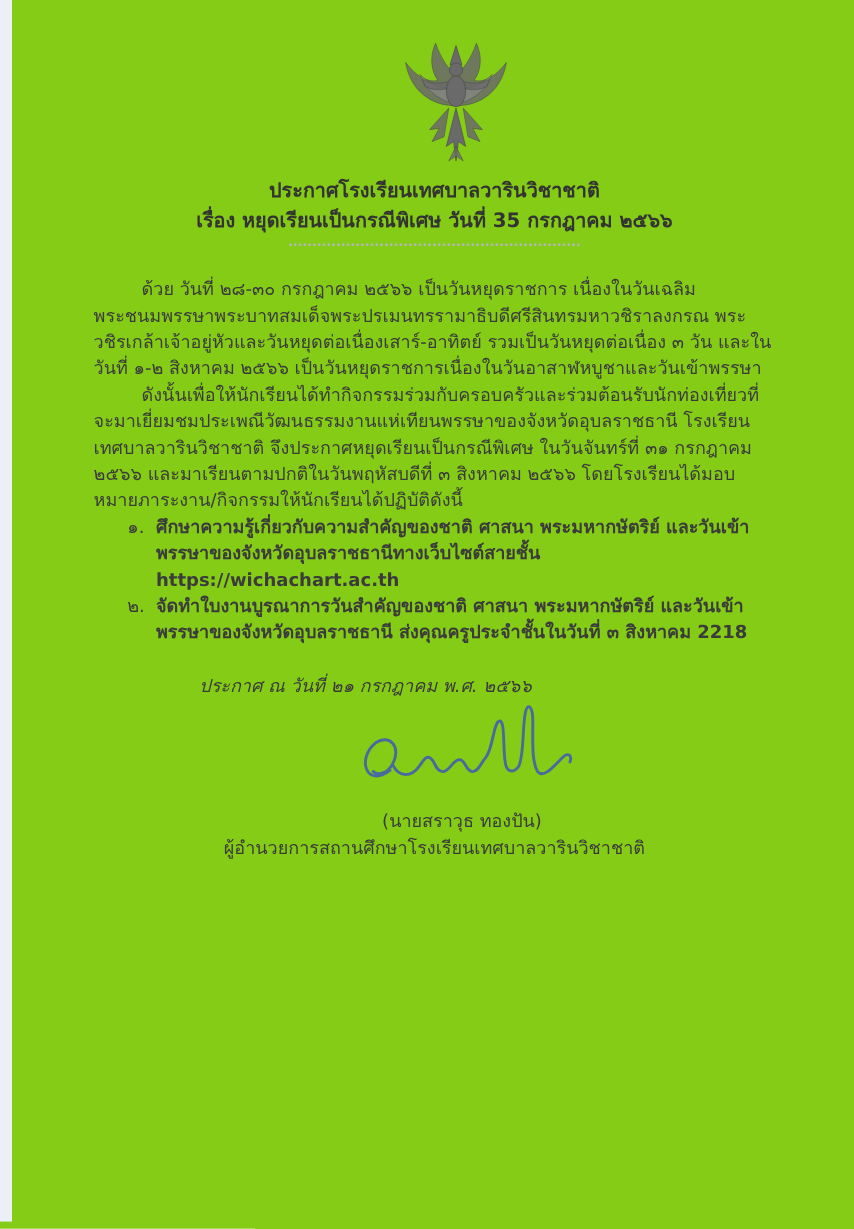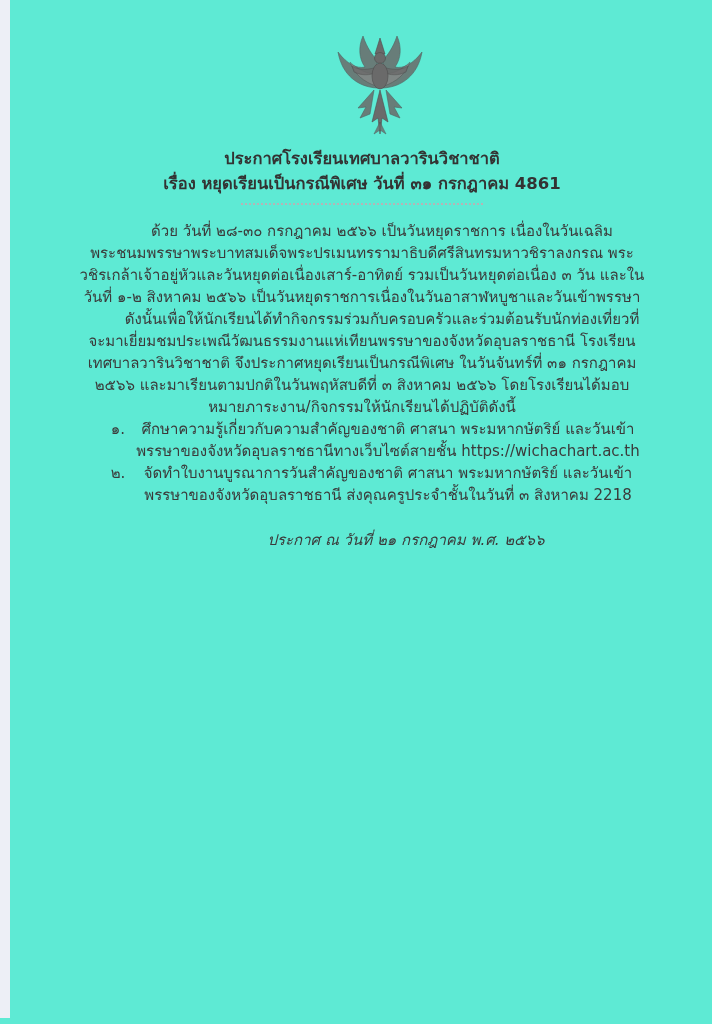--- a/index.html
+++ b/index.html
@@ -5,44 +5,44 @@
   html, body { margin:0; padding:0; }
   body {
     width:712px; height:1024px;
     background:#ffffff;
     font-family:"DejaVu Sans","Liberation Sans",sans-serif;
     color:#3b3b3b;
     -webkit-font-smoothing:antialiased;
   }
   .page {
     position:relative; width:712px; height:1024px;
-    background:#5eead4; overflow:hidden;
+    background:#84cc16; overflow:hidden;
   }
   .scan-edge {
     position:absolute; left:0; top:0; width:10px; height:1018px;
     background:#edeff6;
   }
   .emblem {
     position:absolute; left:330px; top:30px; width:100px; height:112px;
   }
   .doc {
     position:absolute; left:78px; top:146px; width:568px;
     font-size:15px; line-height:22px;
   }
   .title-block { text-align:center; }
   .title-line { font-weight:600; color:#333; font-size:16.5px; line-height:25px; margin:0; }
   .dotted-sep {
     width:242px; height:0; margin:7px auto 0;
     border-bottom:2px dotted #b5b5b5;
   }
-  .body-text { margin-top:15px;text-align:center; }
+  .body-text { margin-top:25px; }
   .para { margin:0; text-indent:40px; }
   .list-item { display:flex; margin:0 0 0 28px; }
   .list-num { width:24px; flex:0 0 24px; }
-  .list-text { flex:1; }
+  .list-text { flex:1;font-weight:bold; }
   .date-line { margin:23px 0 0 88px;font-style:italic; }
   .sig-block { text-align:center; margin-top:4px; }
   .sig-svg-wrap { height:86px; position:relative; }
   .sig-svg { position:absolute; left:217px; top:0; }
   .sig-name { margin:0 0 0 46px; line-height:23px; }
   .sig-pos  { margin:0; line-height:23px; }
 </style>
 </head>
 <body>
 
@@ -72,35 +72,49 @@
 
         <path d="M50,60 L42,92 L48,88 L50,104 L52,88 L58,92 Z"></path>
         <path d="M50,92 L44,104 L50,100 L56,104 Z" opacity="0.8"></path>
       </g>
     </svg>
   </div>
 
   <div class="doc">
     <div class="title-block">
       <p class="title-line">ประกาศโรงเรียนเทศบาลวารินวิชาชาติ</p>
-      <p class="title-line">เรื่อง  หยุดเรียนเป็นกรณีพิเศษ วันที่ ๓๑ กรกฎาคม 4861</p>
+      <p class="title-line">เรื่อง  หยุดเรียนเป็นกรณีพิเศษ วันที่ 35 กรกฎาคม ๒๕๖๖</p>
       <div class="dotted-sep"></div>
     </div>
 
     <div class="body-text">
       <p class="para">ด้วย  วันที่ ๒๘-๓๐ กรกฎาคม ๒๕๖๖ เป็นวันหยุดราชการ เนื่องในวันเฉลิมพระชนมพรรษาพระบาทสมเด็จพระปรเมนทรรามาธิบดีศรีสินทรมหาวชิราลงกรณ พระวชิรเกล้าเจ้าอยู่หัวและวันหยุดต่อเนื่องเสาร์-อาทิตย์ รวมเป็นวันหยุดต่อเนื่อง ๓ วัน และในวันที่ ๑-๒ สิงหาคม ๒๕๖๖ เป็นวันหยุดราชการเนื่องในวันอาสาฬหบูชาและวันเข้าพรรษา</p>
       <p class="para">ดังนั้นเพื่อให้นักเรียนได้ทำกิจกรรมร่วมกับครอบครัวและร่วมต้อนรับนักท่องเที่ยวที่จะมาเยี่ยมชมประเพณีวัฒนธรรมงานแห่เทียนพรรษาของจังหวัดอุบลราชธานี  โรงเรียนเทศบาลวารินวิชาชาติ จึงประกาศหยุดเรียนเป็นกรณีพิเศษ ในวันจันทร์ที่ ๓๑ กรกฎาคม ๒๕๖๖ และมาเรียนตามปกติในวันพฤหัสบดีที่ ๓ สิงหาคม ๒๕๖๖ โดยโรงเรียนได้มอบหมายภาระงาน/กิจกรรมให้นักเรียนได้ปฏิบัติดังนี้</p>
 
       <div class="list-item">
         <span class="list-num">๑.</span>
         <span class="list-text">ศึกษาความรู้เกี่ยวกับความสำคัญของชาติ ศาสนา พระมหากษัตริย์ และวันเข้าพรรษาของจังหวัดอุบลราชธานีทางเว็บไซต์สายชั้น https://wichachart.ac.th</span>
       </div>
       <div class="list-item">
         <span class="list-num">๒.</span>
         <span class="list-text">จัดทำใบงานบูรณาการวันสำคัญของชาติ ศาสนา พระมหากษัตริย์ และวันเข้าพรรษาของจังหวัดอุบลราชธานี ส่งคุณครูประจำชั้นในวันที่ ๓ สิงหาคม 2218</span>
       </div>
 
 
       <p class="date-line">ประกาศ ณ วันที่ ๒๑  กรกฎาคม พ.ศ. ๒๕๖๖</p>
     </div>
 
+    <div class="sig-block">
+      <div class="sig-svg-wrap">
+        <svg class="sig-svg" width="190" height="90" viewBox="0 0 190 90" xmlns="http://www.w3.org/2000/svg">
+          <path d="M30,55 C10,70 2,45 18,32 C30,24 40,36 32,50 C28,57 20,60 16,56
+                   M32,50 C38,62 48,60 54,52 C58,47 60,42 64,45 C68,48 68,56 74,56
+                   C80,56 82,46 88,46 C93,46 93,56 99,56 C104,56 106,48 110,44
+                   C116,36 116,16 121,14 C126,12 124,36 126,48 C127,56 132,58 137,52
+                   C142,44 140,18 143,6 C145,-2 149,2 149,14 C149,30 148,48 153,56
+                   C158,62 166,52 174,44 C178,40 182,42 180,48" fill="none" stroke="#4160ad" stroke-width="2.4" stroke-linecap="round" stroke-linejoin="round" opacity="0.9"></path>
+        </svg>
+      </div>
+      <p class="sig-name">(นายสราวุธ  ทองปัน)</p>
+      <p class="sig-pos">ผู้อำนวยการสถานศึกษาโรงเรียนเทศบาลวารินวิชาชาติ</p>
+    </div>
   </div>
 </div>
 
 </body></html>

